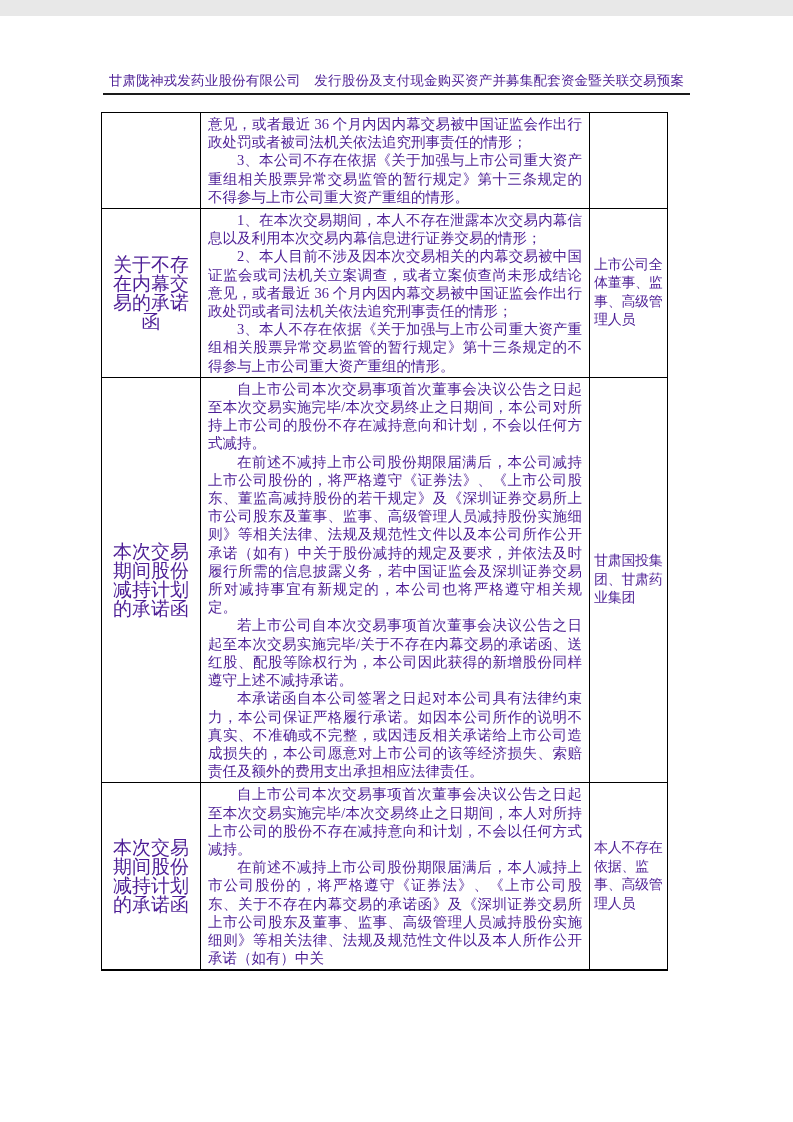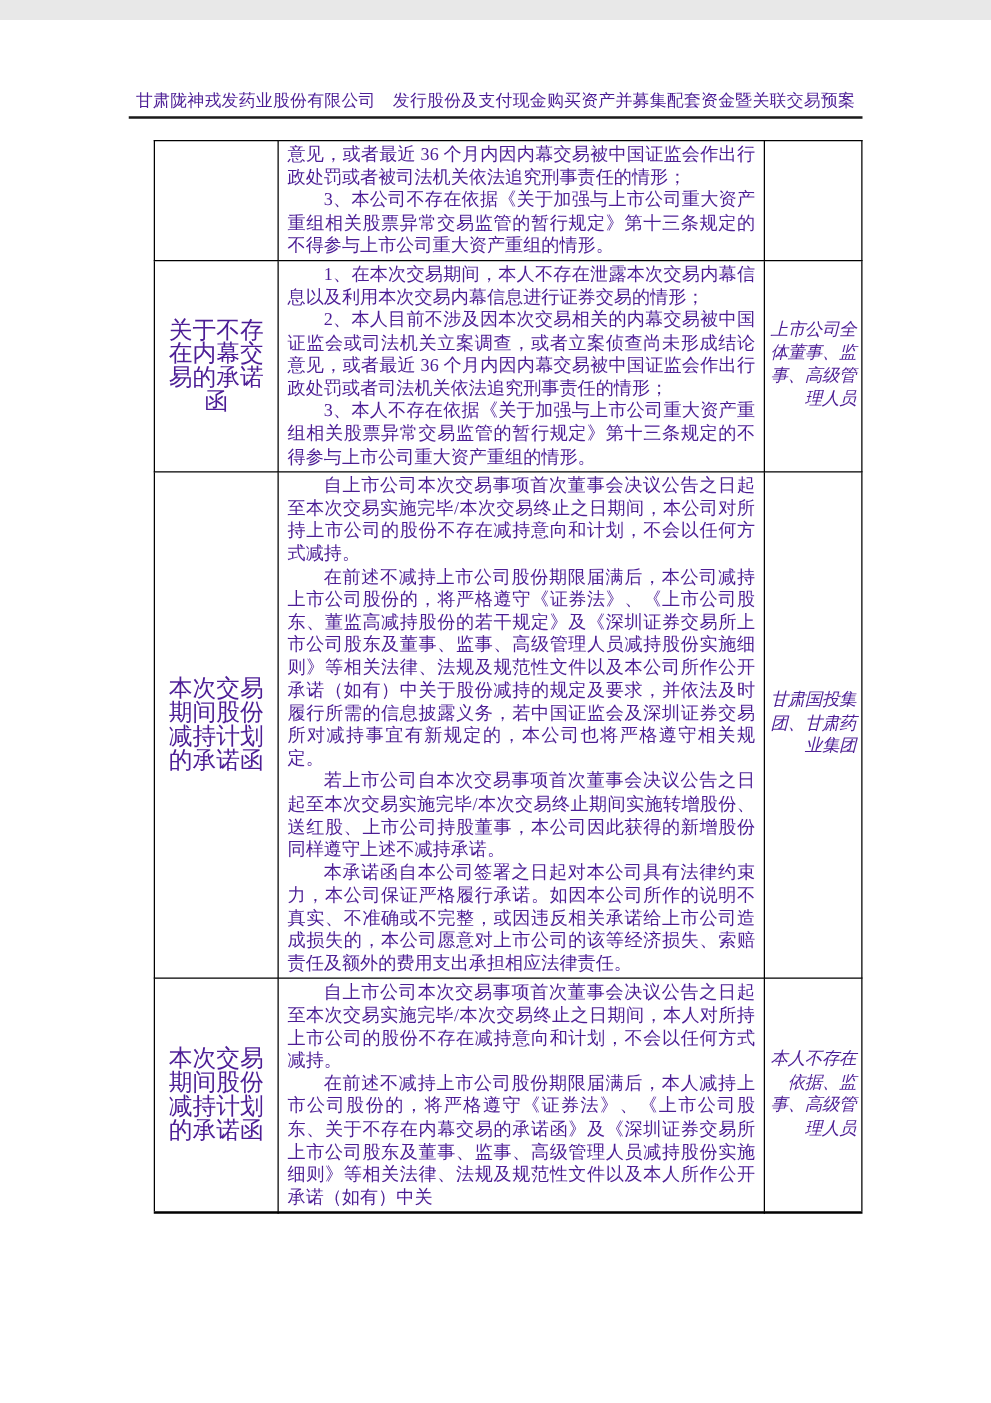--- a/index.html
+++ b/index.html
@@ -22,21 +22,21 @@
     font-size: 13.5px;
     line-height: 20px;
     letter-spacing: 0.2px;
     padding-bottom: 2px;
     border-bottom: 2px solid #1a1a1a;
     white-space: nowrap;
   }
   table.doc-table {
     position: absolute;
     top: 96px;
-    left: 123px;
+    left: 101px;
     width: 566px;
     border-collapse: collapse;
     table-layout: fixed;
     border: 1px solid #000;
     border-bottom: 2px solid #000;
   }
   col.c-label { width: 99px; }
   col.c-content { width: 389px; }
   col.c-party { width: 78px; }
   td {
@@ -54,26 +54,25 @@
     font-size: 14.5px;
     line-height: 18.2px;
     text-align: justify;
     text-justify: inter-character;
     padding: 2px 7px;
     word-break: break-all;
   }
   td.content p { margin: 0; text-indent: 2em; }
   td.content p.cont { text-indent: 0; }
   td.party {
-    text-align: right;
+    text-align: left;
     font-size: 14px;
     line-height: 18.5px;
     letter-spacing: -0.3px;
     padding: 2px 4px;
-    font-style: italic;
   }
   tr.r1 { height: 93px; }
   tr.r2 { height: 164px; }
   tr.r3 { height: 54px; }
   tr.r4 { height: 55px; }
   tr.r5 { height: 380px; }
   tr.r6 { height: 166px; }
   tr.r6 td.content { vertical-align: top; }
 </style>
 </head>
@@ -112,21 +111,21 @@
       <td class="party">上市公司全体董事、监事、高级管理人员</td>
     </tr>
 
 
 
     <tr class="r5">
       <td class="label">本次交易期间股份减持计划的承诺函</td>
       <td class="content">
         <p>自上市公司本次交易事项首次董事会决议公告之日起至本次交易实施完毕/本次交易终止之日期间，本公司对所持上市公司的股份不存在减持意向和计划，不会以任何方式减持。</p>
         <p>在前述不减持上市公司股份期限届满后，本公司减持上市公司股份的，将严格遵守《证券法》、《上市公司股东、董监高减持股份的若干规定》及《深圳证券交易所上市公司股东及董事、监事、高级管理人员减持股份实施细则》等相关法律、法规及规范性文件以及本公司所作公开承诺（如有）中关于股份减持的规定及要求，并依法及时履行所需的信息披露义务，若中国证监会及深圳证券交易所对减持事宜有新规定的，本公司也将严格遵守相关规定。</p>
-        <p>若上市公司自本次交易事项首次董事会决议公告之日起至本次交易实施完毕/本次交易终止期间实施转增股份、送红股、上市公司持股董事，本公司因此获得的新增股份同样遵守上述不减持承诺。</p>
+        <p>若上市公司自本次交易事项首次董事会决议公告之日起至本次交易实施完毕/关于不存在内幕交易的承诺函、送红股、配股等除权行为，本公司因此获得的新增股份同样遵守上述不减持承诺。</p>
         <p>本承诺函自本公司签署之日起对本公司具有法律约束力，本公司保证严格履行承诺。如因本公司所作的说明不真实、不准确或不完整，或因违反相关承诺给上市公司造成损失的，本公司愿意对上市公司的该等经济损失、索赔责任及额外的费用支出承担相应法律责任。</p>
       </td>
       <td class="party">甘肃国投集团、甘肃药业集团</td>
     </tr>
 
     <tr class="r6">
       <td class="label">本次交易期间股份减持计划的承诺函</td>
       <td class="content">
         <p>自上市公司本次交易事项首次董事会决议公告之日起至本次交易实施完毕/本次交易终止之日期间，本人对所持上市公司的股份不存在减持意向和计划，不会以任何方式减持。</p>
         <p>在前述不减持上市公司股份期限届满后，本人减持上市公司股份的，将严格遵守《证券法》、《上市公司股东、关于不存在内幕交易的承诺函》及《深圳证券交易所上市公司股东及董事、监事、高级管理人员减持股份实施细则》等相关法律、法规及规范性文件以及本人所作公开承诺（如有）中关</p>

